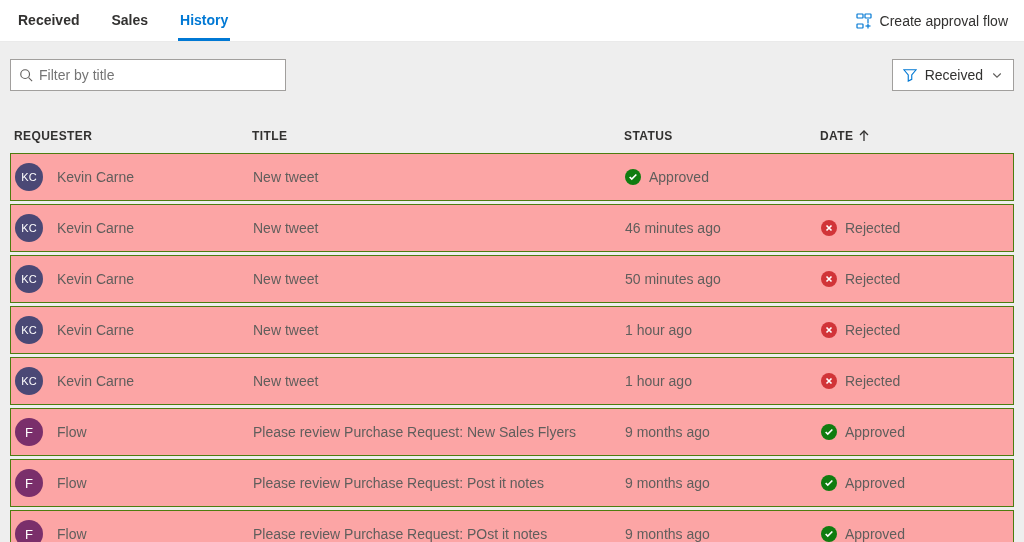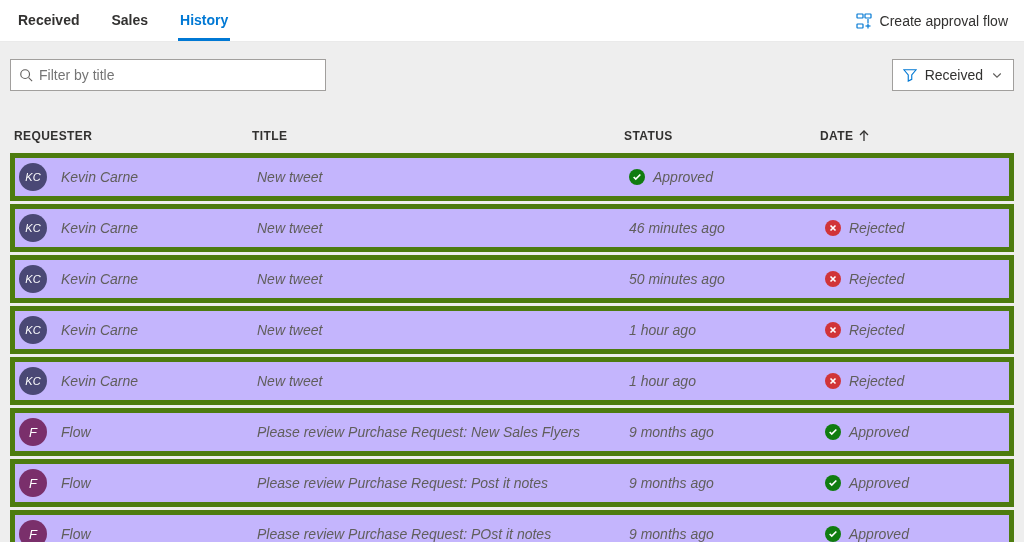--- a/index.html
+++ b/index.html
@@ -58,21 +58,21 @@
       display: flex;
       align-items: flex-start;
       justify-content: space-between;
       position: relative;
     }
     .search-wrap {
       display: flex;
       align-items: center;
       border: 1px solid #a19f9d;
       background: #fff;
-      width: 316px;
+      width: 276px;
       height: 32px;
       padding: 0 8px;
     }
     .search-wrap svg {
       color: #605e5c;
       flex-shrink: 0;
     }
     .search-wrap input {
       border: none;
       outline: none;
@@ -115,26 +115,25 @@
     }
     
     .rows {
       background: #eeeeee;
       padding: 0 10px 10px 10px;
     }
     .row {
       display: grid;
       grid-template-columns: 238px 372px 196px 1fr;
       align-items: center;
-      background: #c4b5fd;
+      background: #fca5a5;
       height: 48px;
       margin-bottom: 3px;
       padding: 0 4px;
-      border: 5px solid #4d7c0f;
-      font-style: italic;
+      border: 1px solid #4d7c0f;
     }
     .requester-cell {
       display: flex;
       align-items: center;
       gap: 14px;
     }
     .avatar {
       width: 28px;
       height: 28px;
       border-radius: 50%;

